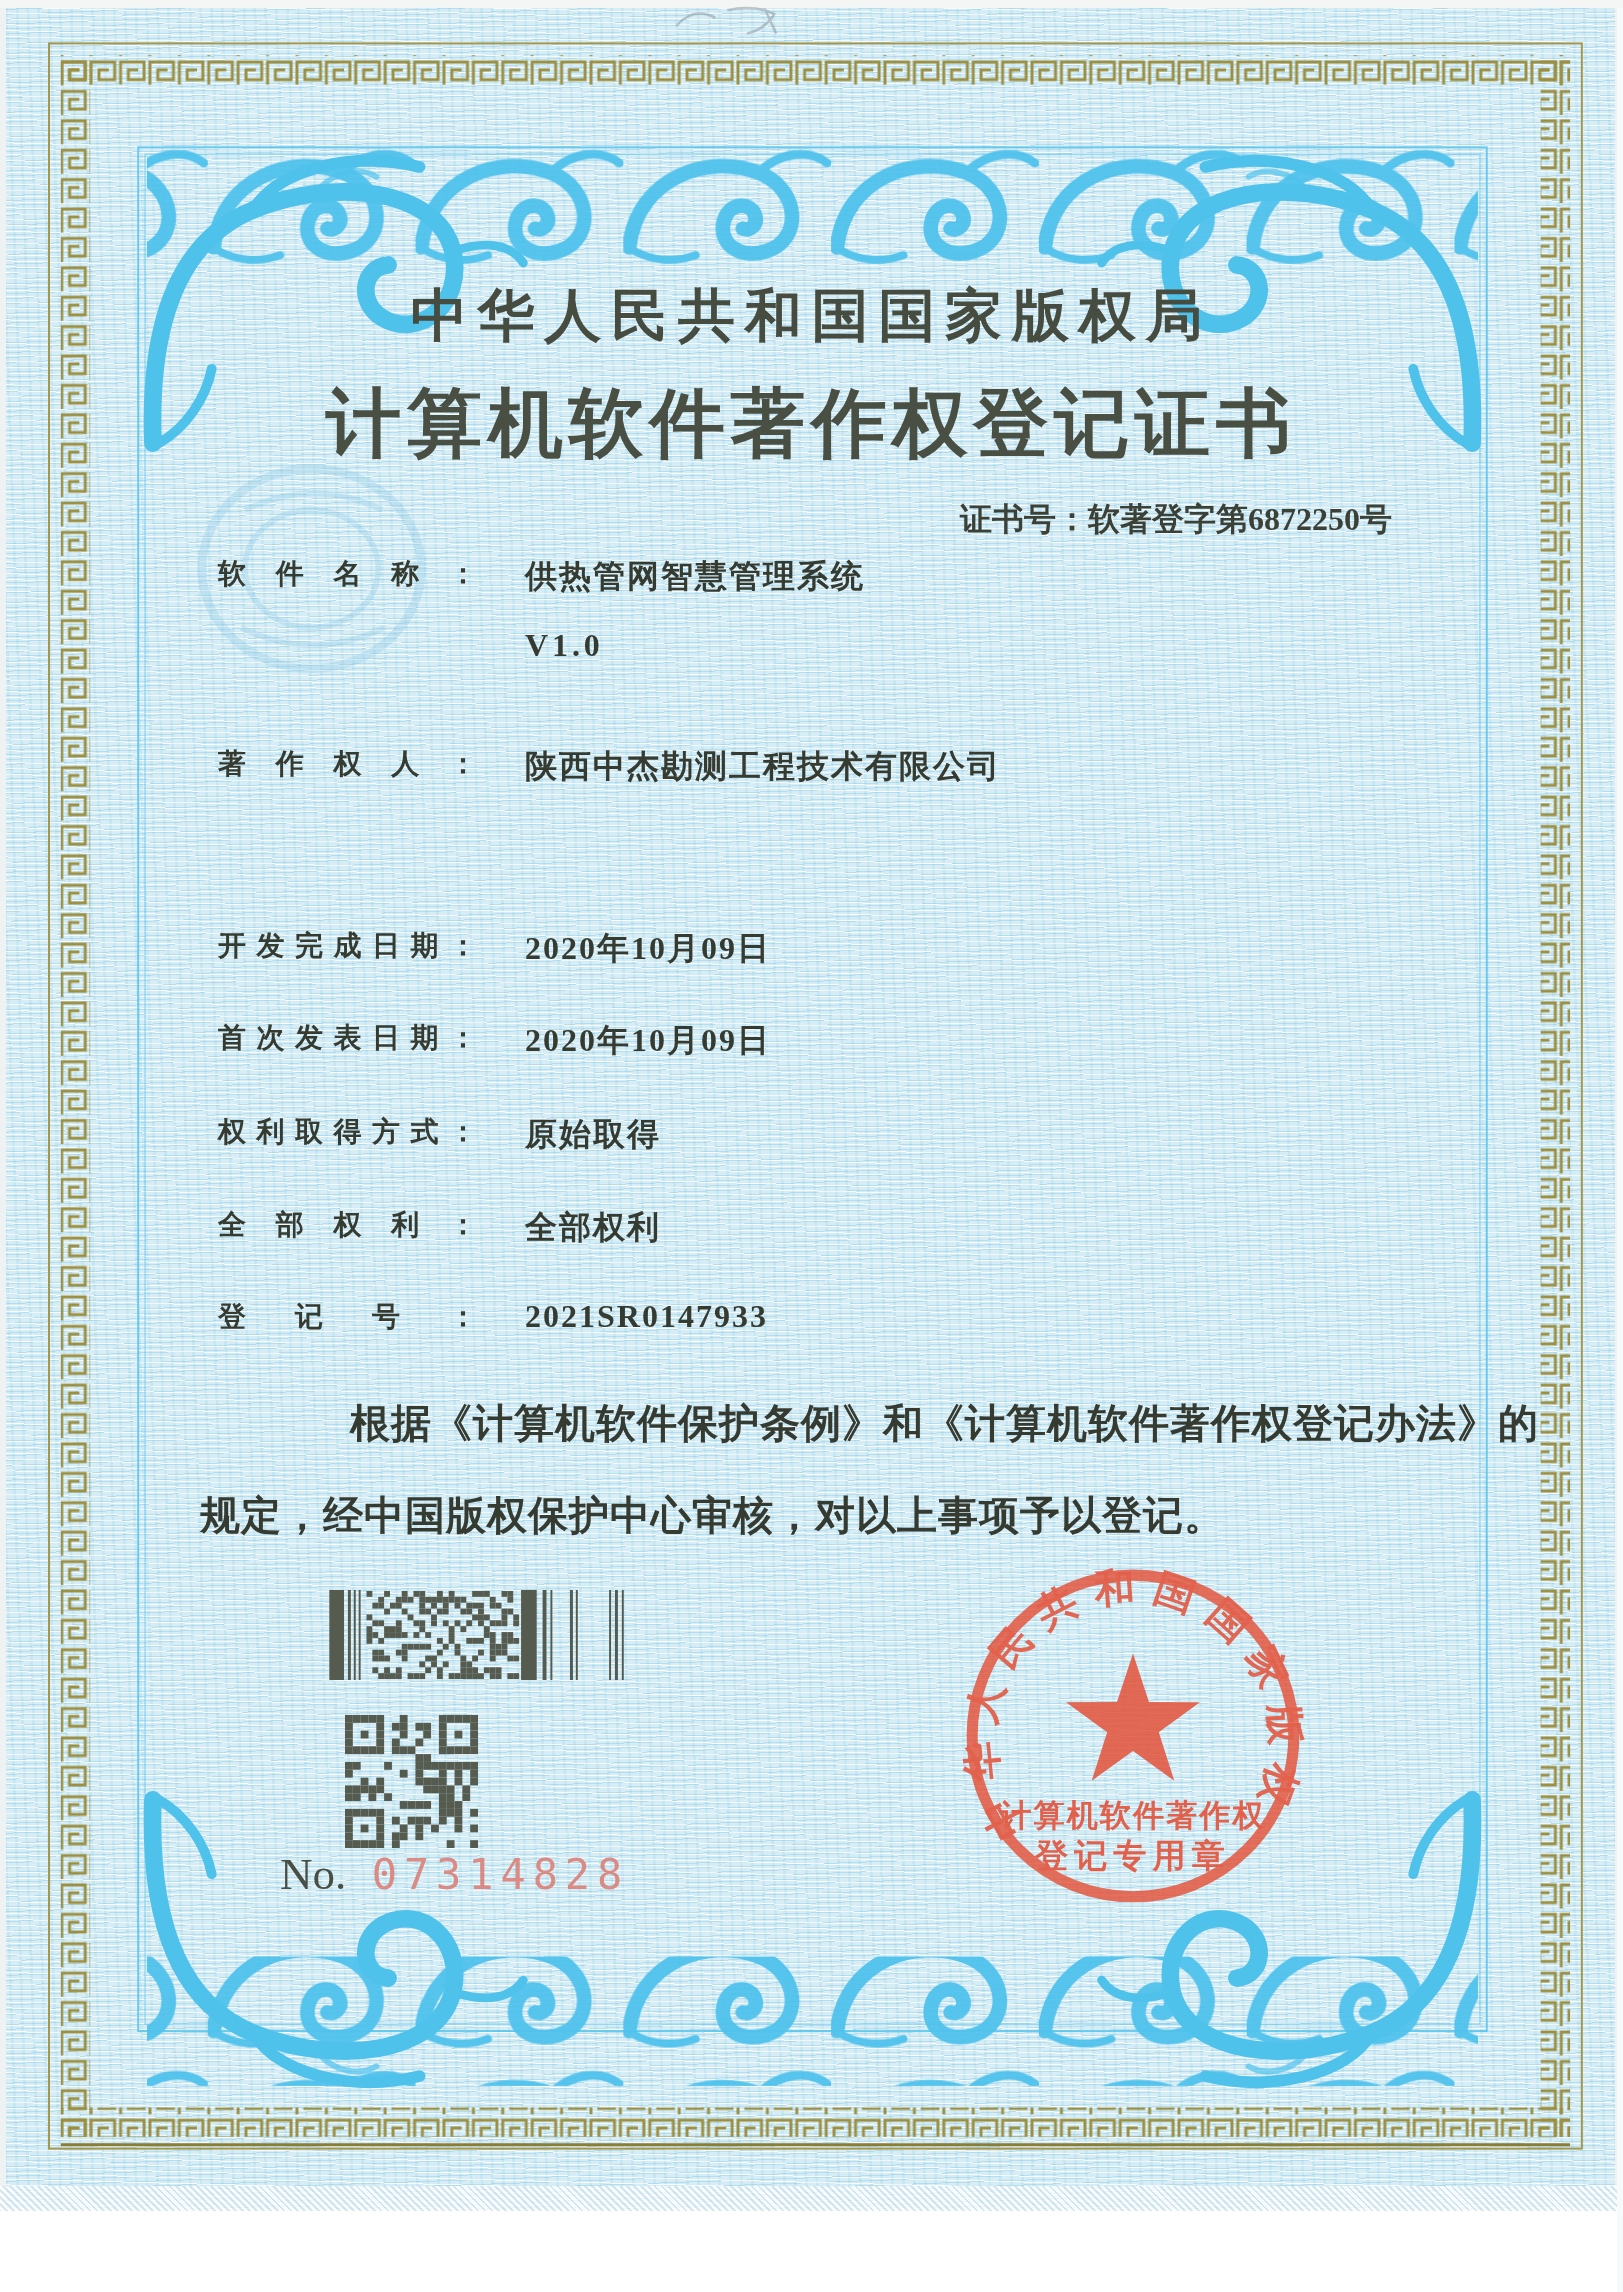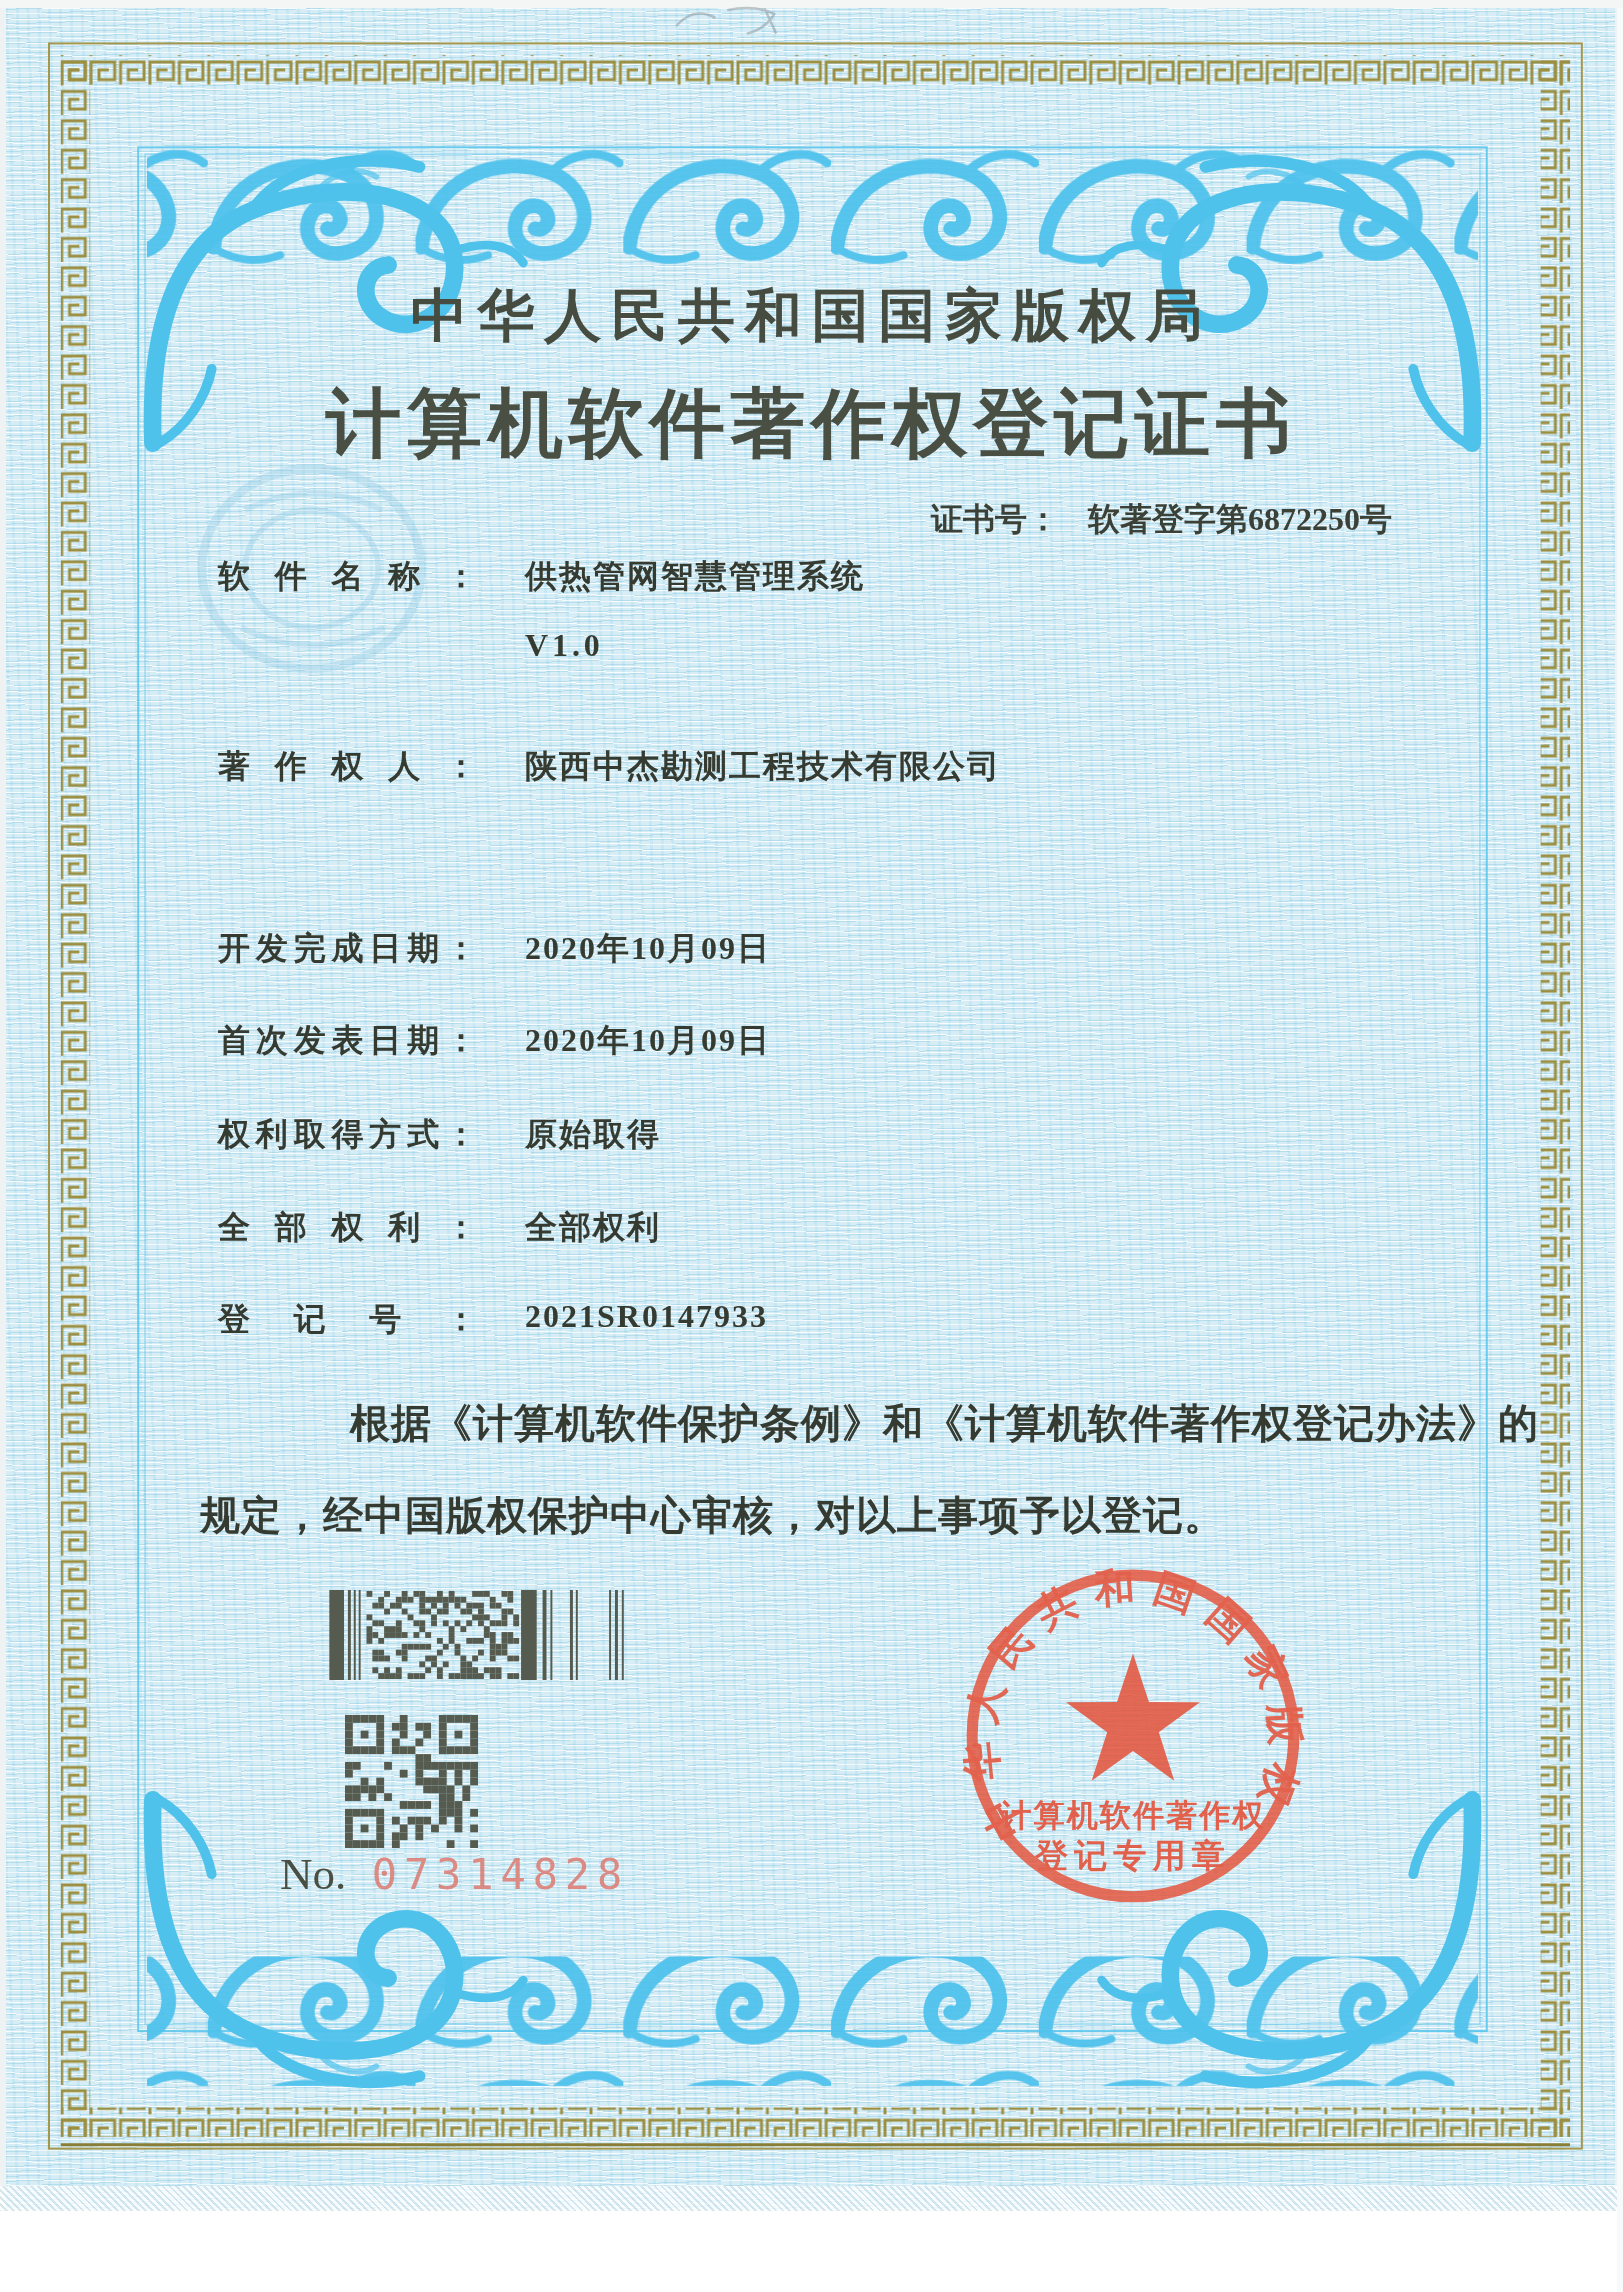--- a/index.html
+++ b/index.html
@@ -22,24 +22,24 @@
   .scan-right{position:absolute;left:1617px;top:0;width:5.9px;height:2293px;background:#f7fafa;}
   .scan-top{position:absolute;left:0;top:0;width:1623px;height:7.8px;background:#f3f6f5;}
   svg.deco{position:absolute;left:0;top:0;z-index:2;}
   .content{position:absolute;left:0;top:0;width:1623px;height:2293px;z-index:4;}
   .content > div{position:absolute;white-space:nowrap;}
   .authority{left:0;top:278px;width:1623px;text-align:center;
     font-size:57px;font-weight:700;letter-spacing:9.8px;color:#474c41;}
   .cert-title{left:0;top:374px;width:1623px;text-align:center;
     font-size:75px;font-weight:700;letter-spacing:5.9px;color:#4a4f44;}
   .cert-no{top:498px;right:231px;font-size:32px;font-weight:700;color:#3c4138;}
-  .cert-no .v{margin-left:29px;}
+  .cert-no .v{}
   .row{left:0;top:0;width:1623px;}
   .row .lab{position:absolute;left:218px;top:0;display:inline-block;width:259px;
-    font-size:32px;font-weight:700;color:#363b31;
+    font-size:28px;font-weight:700;color:#363b31;
     text-align:justify;text-align-last:justify;}
   .row .val{position:absolute;left:525px;top:0;font-size:32px;font-weight:700;
     letter-spacing:2px;color:#363b31;}
   .statement{left:200px;width:1255px;font-size:40px;font-weight:700;color:#363b31;letter-spacing:1px;}
   .st1{top:1396px;padding-left:84px;text-align:right;}
   .st2{top:1488px;}
   .serial{left:280px;top:1848px;font-size:45px;color:#4a4f44;}
   .serial .num{margin-left:25.5px;font-family:"DejaVu Sans Mono",monospace;font-size:42px;
     letter-spacing:6.9px;color:#dc7a70;opacity:.85;}
   .issue-date{left:982px;top:1901px;font-size:44px;font-weight:700;letter-spacing:2.9px;

